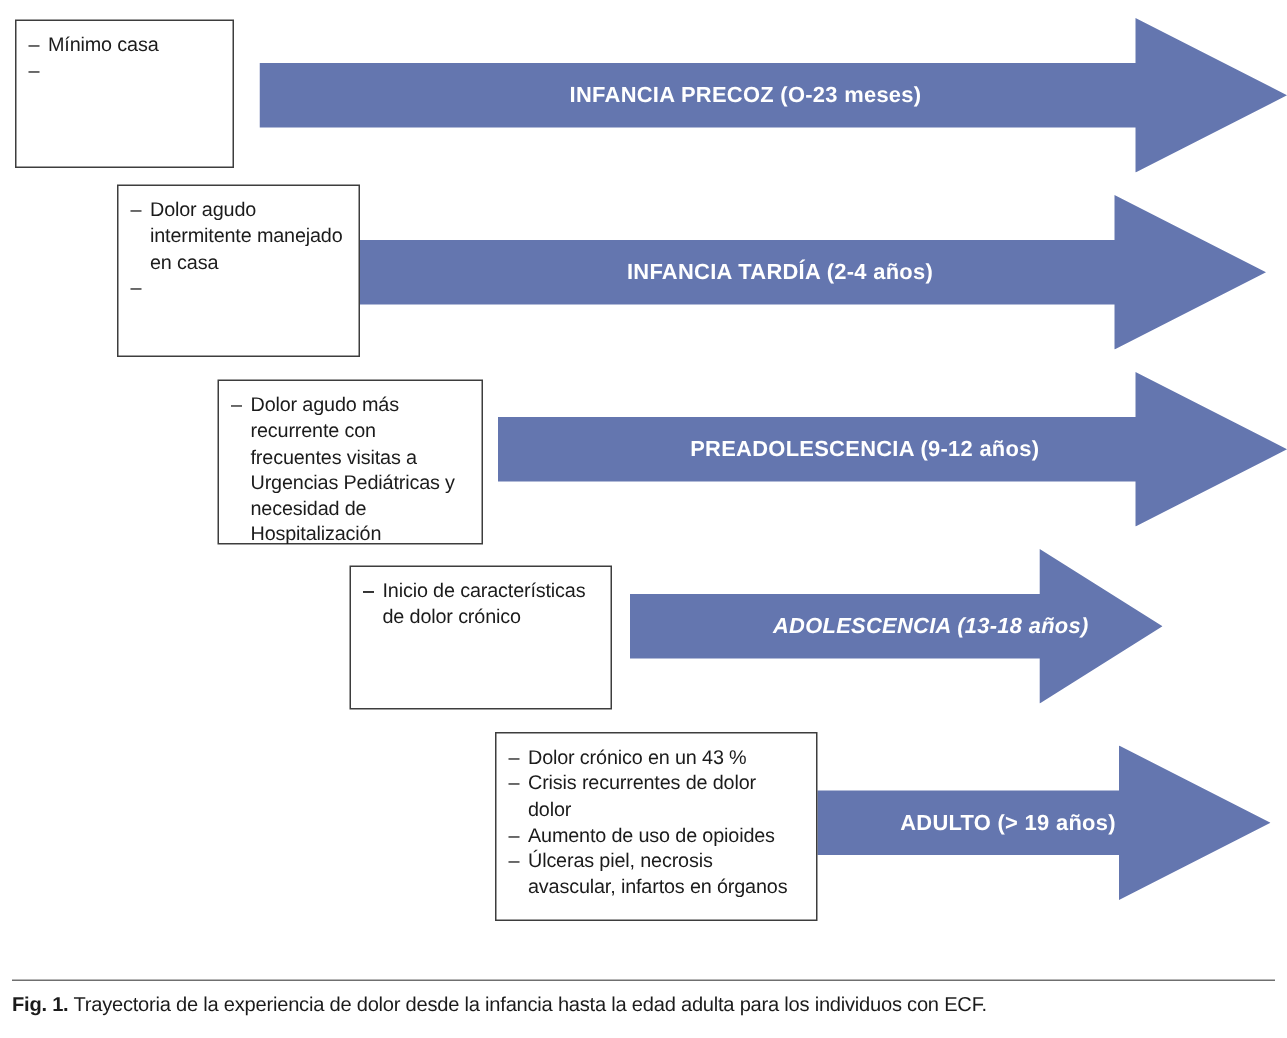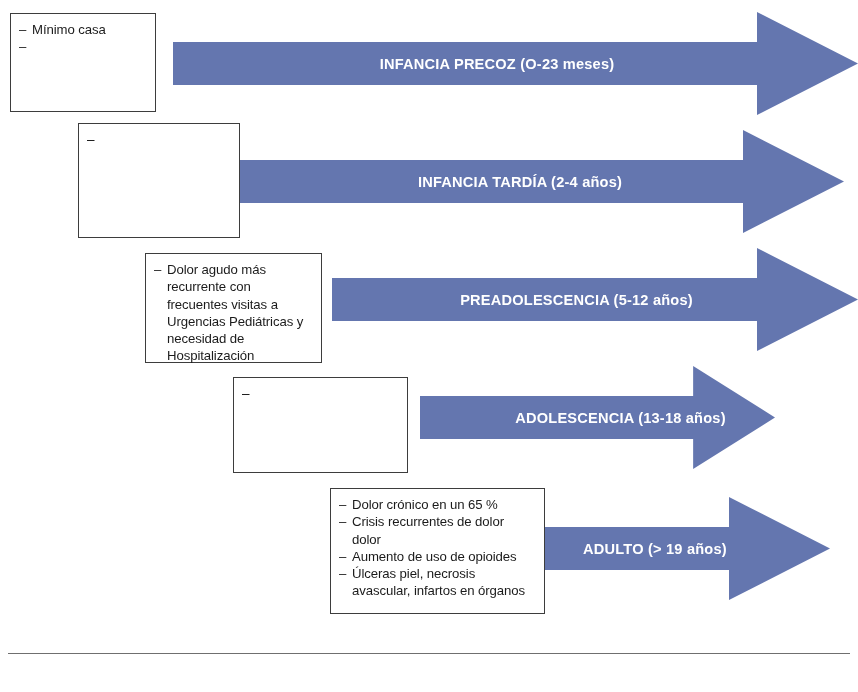--- a/index.html
+++ b/index.html
@@ -123,34 +123,34 @@
       <div class="arrow-label" style="left:0; width:510px; justify-content:center;">
         <span>INFANCIA TARDÍA (2-4 años)</span>
       </div>
     </div>
 
     <div class="arrow" style="left:332px; top:248px; width:526px; height:103px;">
       <svg viewBox="0 0 526 103" preserveAspectRatio="none" aria-hidden="true">
         <polygon points="0,30 425,30 425,0 526,51.5 425,103 425,73 0,73" fill="#6476AF"></polygon>
       </svg>
       <div class="arrow-label" style="left:0; width:425px; justify-content:center;">
-        <span>PREADOLESCENCIA (5-12 años)</span>
-      </div>
-    </div>
-
-    <div class="arrow" style="left:420px; top:366px; width:355px; height:103px;">
+        <span>PREADOLESCENCIA (9-12 años)</span>
+      </div>
+    </div>
+
+    <div class="arrow" style="left:420px; top:366px; width:355px; height:103px;font-style:italic;">
       <svg viewBox="0 0 438 103" preserveAspectRatio="none" aria-hidden="true">
         <polygon points="0,30 337,30 337,0 438,51.5 337,103 337,73 0,73" fill="#6476AF"></polygon>
       </svg>
       <div class="arrow-label" style="left:0; width:337px; justify-content:center;">
         <span>ADOLESCENCIA (13-18 años)</span>
       </div>
     </div>
 
-    <div class="arrow" style="left:517px; top:497px; width:313px; height:103px;">
+    <div class="arrow" style="left:534px; top:497px; width:313px; height:103px;">
       <svg viewBox="0 0 313 103" preserveAspectRatio="none" aria-hidden="true">
         <polygon points="0,30 212,30 212,0 313,51.5 212,103 212,73 0,73" fill="#6476AF"></polygon>
       </svg>
       <div class="arrow-label" style="left:0; width:212px; justify-content:center;">
         <span>ADULTO (&gt; 19 años)</span>
       </div>
     </div>
 
     <div class="note-box" style="left:10px; top:13px; width:146px; height:99px;">
       <ul class="note-list">
@@ -161,20 +161,21 @@
         <li class="note-item">
           <span class="dash">–</span>
         </li>
       </ul>
     </div>
 
     <div class="note-box" style="left:78px; top:123px; width:162px; height:115px;">
       <ul class="note-list">
         <li class="note-item">
           <span class="dash">–</span>
+          <span>Dolor agudo intermitente manejado en casa</span>
         </li>
         <li class="note-item">
           <span class="dash">–</span>
         </li>
       </ul>
     </div>
 
     <div class="note-box" style="left:145px; top:253px; width:177px; height:110px;">
       <ul class="note-list">
         <li class="note-item">
@@ -184,43 +185,48 @@
       </ul>
     </div>
 
     <div class="note-box" style="left:233px; top:377px; width:175px; height:96px;">
       <ul class="note-list">
         <li class="note-item">
           <span class="dash">–</span>
         </li>
         <li class="note-item">
           <span class="dash">–</span>
+          <span>Inicio de características de dolor crónico</span>
         </li>
       </ul>
     </div>
 
     <div class="note-box" style="left:330px; top:488px; width:215px; height:126px;">
       <ul class="note-list">
         <li class="note-item">
           <span class="dash">–</span>
-          <span>Dolor crónico en un 65 %</span>
+          <span>Dolor crónico en un 43 %</span>
         </li>
         <li class="note-item">
           <span class="dash">–</span>
           <span>Crisis recurrentes de dolor dolor</span>
         </li>
         <li class="note-item">
           <span class="dash">–</span>
           <span>Aumento de uso de opioides</span>
         </li>
         <li class="note-item">
           <span class="dash">–</span>
           <span>Úlceras piel, necrosis avascular, infartos en órganos</span>
         </li>
       </ul>
     </div>
 
   </div>
 
   <div class="caption-rule"></div>
 
+  <div class="caption">
+    <b>Fig. 1.</b>
+    <span>Trayectoria de la experiencia de dolor desde la infancia hasta la edad adulta para los individuos con ECF.</span>
+  </div>
 
 </div>
 
 </body></html>

